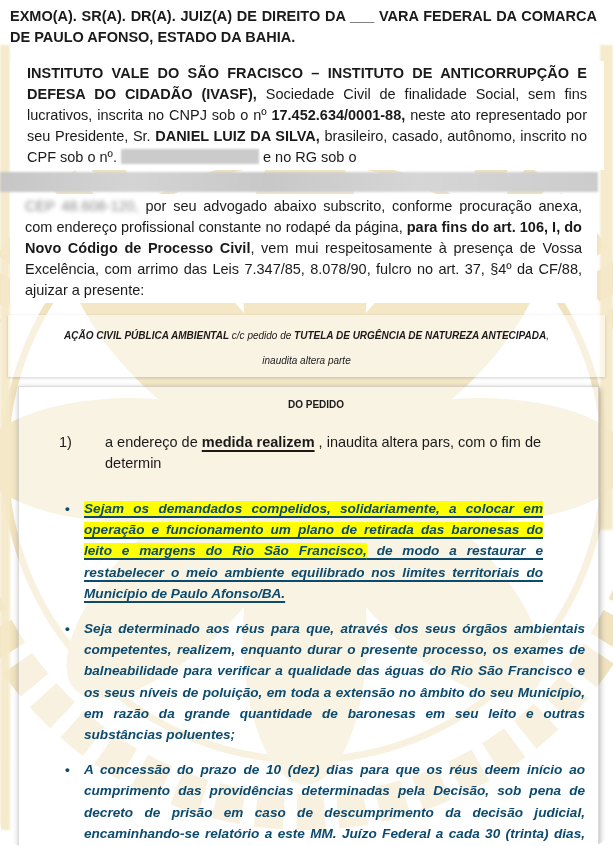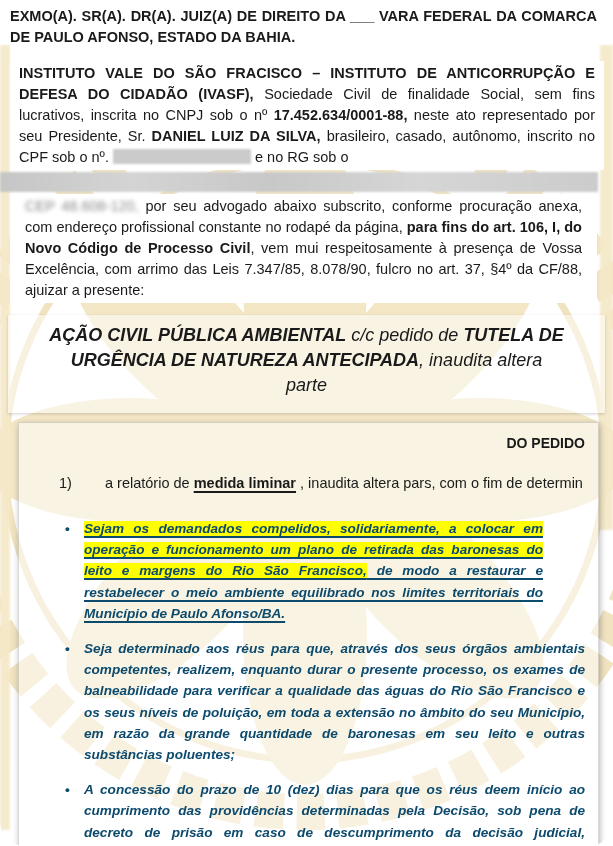--- a/index.html
+++ b/index.html
@@ -22,53 +22,53 @@
   .block{position:relative;z-index:1;}
   .txt{
     font-size:14.5px;line-height:21px;text-align:justify;
     margin:0;
   }
   .opaque{background:#ffffff;}
   .header-block{
     margin:5px 16px 0 10px;padding:1px 0 3px 0;
     font-weight:bold;
   }
-  .para1{margin:10px 9px 0 10px;padding:2px 9px;}
+  .para1{margin:10px 9px 0 10px;padding:2px 17px;}
   .redaction-band{
     position:relative;z-index:2;
     height:20px;margin:2px 15px 1px 0;
     background:linear-gradient(90deg,#c6c6c6,#d4d4d4 22%,#c8c8c8 45%,#d6d6d6 70%,#cccccc);
     filter:blur(1.3px);
   }
   .para2{margin:2px 16px 0 10px;padding:2px 15px;}
   .blur{filter:blur(2.2px);color:#8a8a8a;}
   .redact-inline{
     display:inline-block;width:138px;height:15px;
     background:#cbcbcb;filter:blur(1.2px);
     vertical-align:-2px;border-radius:1px;
   }
   .action-title{
-    margin:12px 8px 0 8px;padding:8px 40px 15px 40px;
+    margin:12px 8px 0 8px;padding:8px 40px 4px 40px;
     background:rgba(255,255,255,.5);
     box-shadow:0 1px 3px rgba(0,0,0,.18);
     text-align:center;font-style:italic;
-    font-size:18px;line-height:25px;
+    font-size:10px;line-height:25px;
   }
   
   .pedido-box{
     margin:9px 14px 0 18px;
     min-height:560px;
     background:rgba(255,255,255,.5);
     border:1px solid rgba(0,0,0,.14);
     box-shadow:1px 2px 6px rgba(0,0,0,.3);
     padding:8px 13px 0 28px;
     box-sizing:border-box;
   }
   .pedido-title{
-    text-align:right;font-weight:bold;font-size:14px;margin:4px 0 0 0;
+    text-align:center;font-weight:bold;font-size:10px;margin:4px 0 0 0;
   }
   .pedido-intro{margin:27px 0 0 0;font-size:14.5px;line-height:21px;}
   .numbered-item{
     display:flex;margin:22px 0 0 12px;font-size:14.5px;line-height:21px;
   }
   .numbered-item .num{flex:0 0 46px;}
   .bullets{
     list-style:none;margin:24px 0 0 0;padding:0 0 0 18px;
   }
   .bullets li{
@@ -138,21 +138,21 @@
   <div class="redaction-band"></div>
 
   <p class="block txt opaque para2"><span class="blur">CEP 48.608-120,</span><span> por seu advogado abaixo subscrito, conforme procuração anexa, com endereço profissional constante no rodapé da página, </span><span class="b">para fins do art. 106, I, do Novo Código de Processo Civil</span><span>, vem mui respeitosamente à presença de Vossa Excelência, com arrimo das Leis 7.347/85,  8.078/90, fulcro no art. 37, §4º da CF/88, ajuizar a presente:</span></p>
 
   <p class="block action-title"><span class="b">AÇÃO CIVIL PÚBLICA AMBIENTAL</span><span> c/c pedido de </span><span class="b">TUTELA DE URGÊNCIA DE NATUREZA ANTECIPADA</span><span>, inaudita altera parte</span></p>
 
   <section class="block pedido-box">
     <h2 class="pedido-title">DO PEDIDO</h2>
     <div class="numbered-item">
       <span class="num">1)</span>
-      <span class="item-text"><span>a relatório de </span><span class="b u">medida liminar</span><span> , inaudita altera pars, com o fim de determin</span></span>
+      <span class="item-text"><span>a endereço de </span><span class="b u">medida realizem</span><span> , inaudita altera pars, com o fim de determin</span></span>
     </div>
     <ul class="bullets">
       <li class="narrow"><span class="u hl">Sejam os demandados compelidos, solidariamente, a colocar em operação e funcionamento um plano de retirada das baronesas do leito e margens do Rio São Francisco,</span><span class="u"> de modo a restaurar e restabelecer o meio ambiente equilibrado nos limites territoriais do Município de Paulo Afonso/BA.</span></li>
       <li><span>Seja determinado aos réus para que, através dos seus órgãos ambientais competentes, realizem, enquanto durar o presente processo, os exames de balneabilidade para verificar a qualidade das águas do Rio São Francisco e os seus níveis de poluição, em toda a extensão no âmbito do seu Município, em razão da grande quantidade de baronesas em seu leito e outras substâncias poluentes;</span></li>
       <li><span>A concessão do prazo de 10 (dez) dias para que os réus deem início ao cumprimento das providências determinadas pela Decisão, sob pena de decreto de prisão em caso de descumprimento da decisão judicial, encaminhando-se relatório a este MM. Juízo Federal a cada 30 (trinta) dias, sobre as medidas efetivadas, de modo que fique cabalmente comprovado que estão cumprindo suas respectivas incumbências, na forma e no tempo oportuno.</span></li>
 
     </ul>
   </section>
 
 </div>

